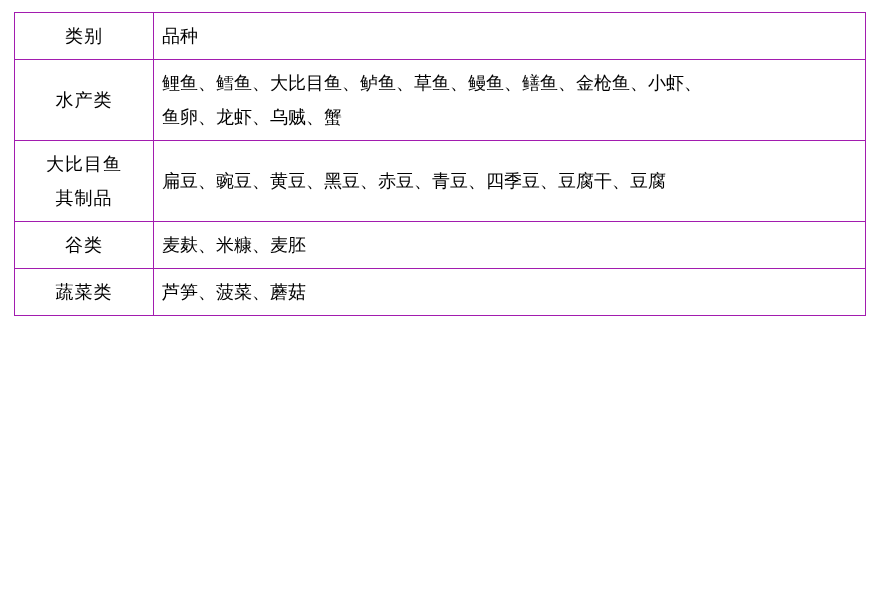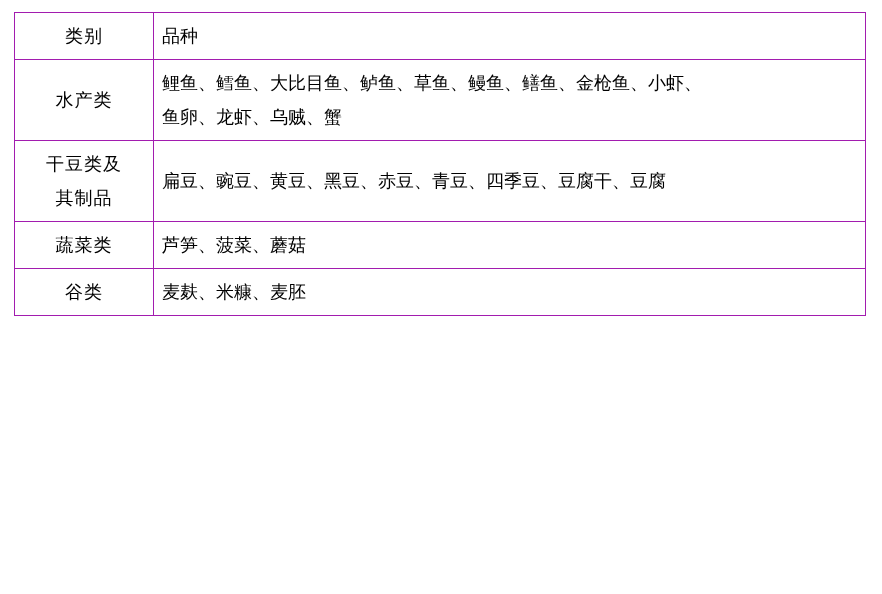--- a/index.html
+++ b/index.html
@@ -83,40 +83,40 @@
           <span class="cat-line">水产类</span>
         </td>
         <td class="items-cell">
           <span class="items-line">鲤鱼、鳕鱼、大比目鱼、鲈鱼、草鱼、鳗鱼、鳝鱼、金枪鱼、小虾、</span>
           <span class="items-line">鱼卵、龙虾、乌贼、蟹</span>
         </td>
       </tr>
 
       <tr class="tall-row">
         <td class="cat-cell">
-          <span class="cat-line">干豆类及</span>
+          <span class="cat-line">大比目鱼</span>
           <span class="cat-line">其制品</span>
         </td>
         <td class="items-cell">
           <span class="items-line">扁豆、豌豆、黄豆、黑豆、赤豆、青豆、四季豆、豆腐干、豆腐</span>
+        </td>
+      </tr>
+
+      <tr>
+        <td class="cat-cell">
+          <span class="cat-line">谷类</span>
+        </td>
+        <td class="items-cell">
+          <span class="items-line">麦麸、米糠、麦胚</span>
         </td>
       </tr>
 
       <tr>
         <td class="cat-cell">
           <span class="cat-line">蔬菜类</span>
         </td>
         <td class="items-cell">
           <span class="items-line">芦笋、菠菜、蘑菇</span>
         </td>
       </tr>
-
-      <tr>
-        <td class="cat-cell">
-          <span class="cat-line">谷类</span>
-        </td>
-        <td class="items-cell">
-          <span class="items-line">麦麸、米糠、麦胚</span>
-        </td>
-      </tr>
     </tbody>
   </table>
 </div>
 
 </body></html>

